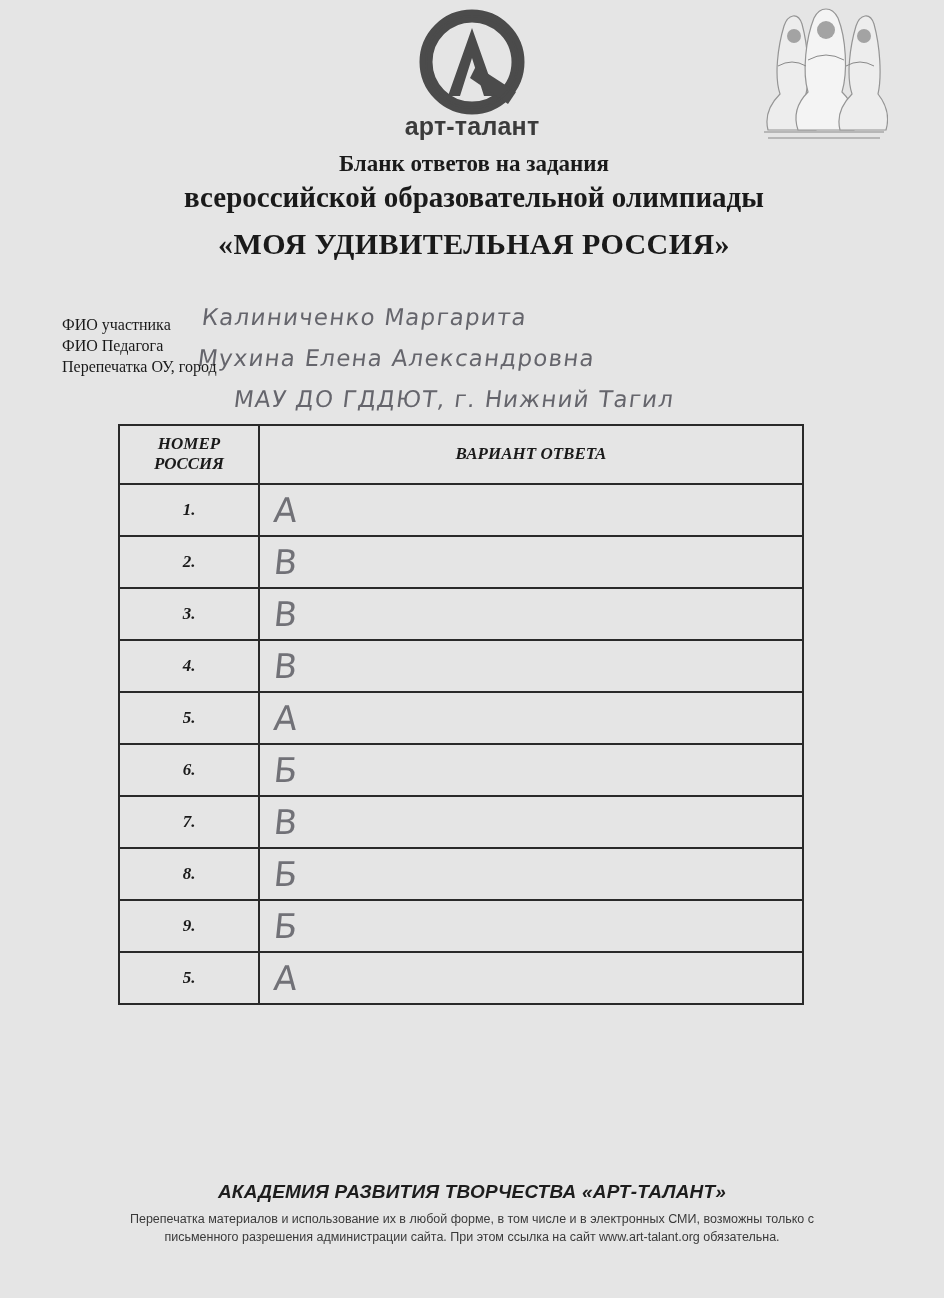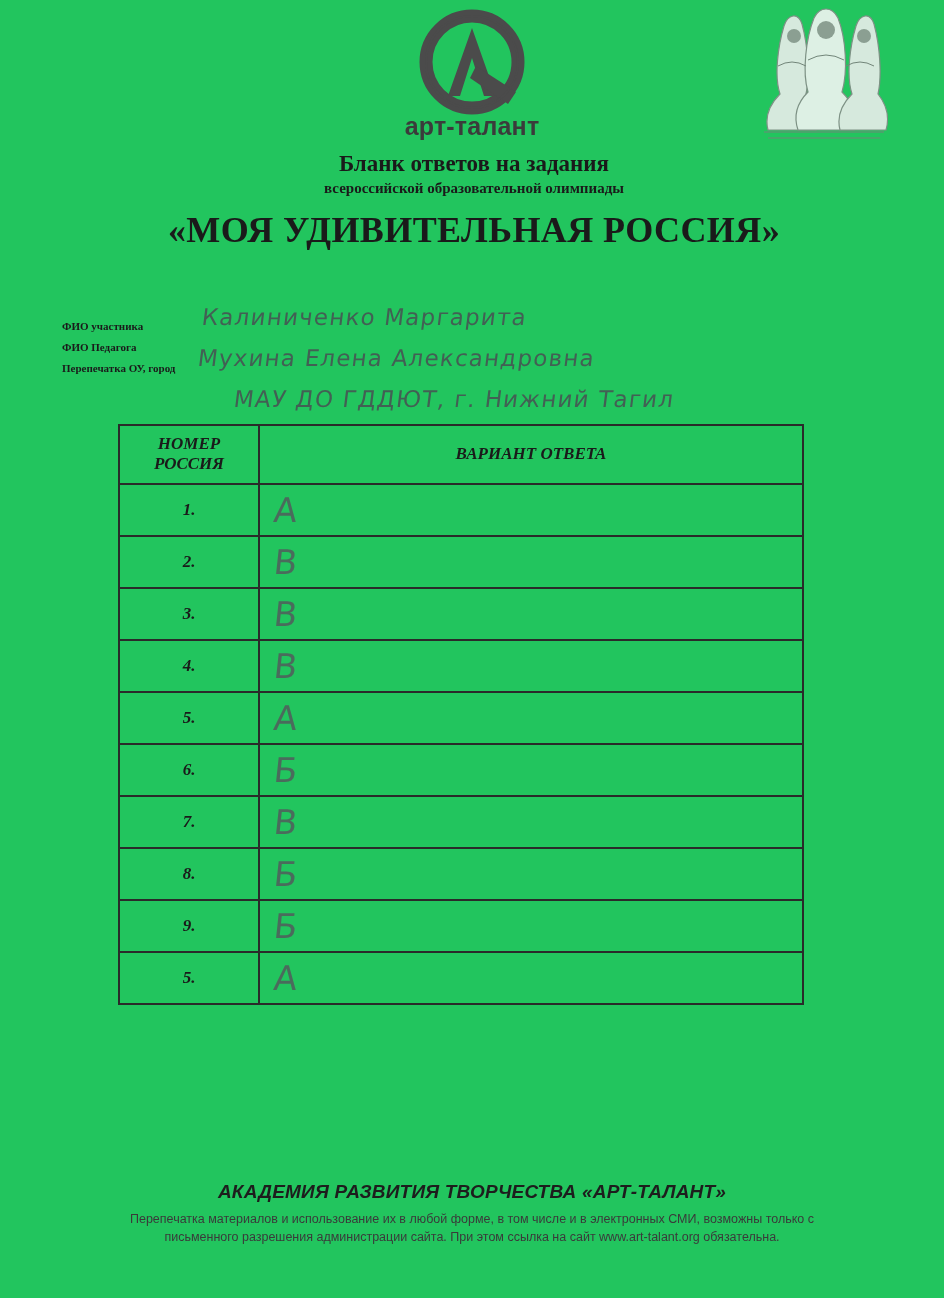--- a/index.html
+++ b/index.html
@@ -12,21 +12,21 @@
     height: 1298px;
     position: relative;
     font-family: "Liberation Serif", serif;
     color: #1a1a1a;
     overflow: hidden;
   }
 
   .page {
     position: absolute;
     inset: 0;
-    background: #22c55e;
+    background: #e5e5e5;
   }
 
   
   .logo-wrap {
     position: absolute;
     top: 8px;
     left: 0;
     right: 0;
     text-align: center;
   }
@@ -59,44 +59,44 @@
   
   .titles {
     position: absolute;
     top: 150px;
     left: 4px;
     right: 0;
     text-align: center;
     font-weight: bold;
   }
   .titles .l1 { font-size: 23px; line-height: 1.25; }
-  .titles .l2 { font-size: 15px; line-height: 1.25; }
+  .titles .l2 { font-size: 29px; line-height: 1.25; }
   .titles .l3 { font-size: 23px; line-height: 1.25; }
   .titles .l4 {
-    font-size: 36px;
+    font-size: 30px;
     line-height: 1.3;
     margin-top: 9px;
     letter-spacing: .4px;
   }
 
   
   .fields {
     position: absolute;
     top: 316px;
     left: 62px;
     width: 820px;
     font-family: "Liberation Serif", serif;
   }
   .field-row {
     position: relative;
     height: 21px;
   }
   .field-label {
-    font-size: 11px;
-    font-weight: bold;
+    font-size: 16px;
+    font-weight: normal;
     white-space: nowrap;
   }
   .hand {
     position: absolute;
     font-family: "DejaVu Sans", sans-serif;
     color: #4a4a52;
     white-space: nowrap;
     transform: skewX(-7deg);
     letter-spacing: 1.2px;
     opacity: .82;

